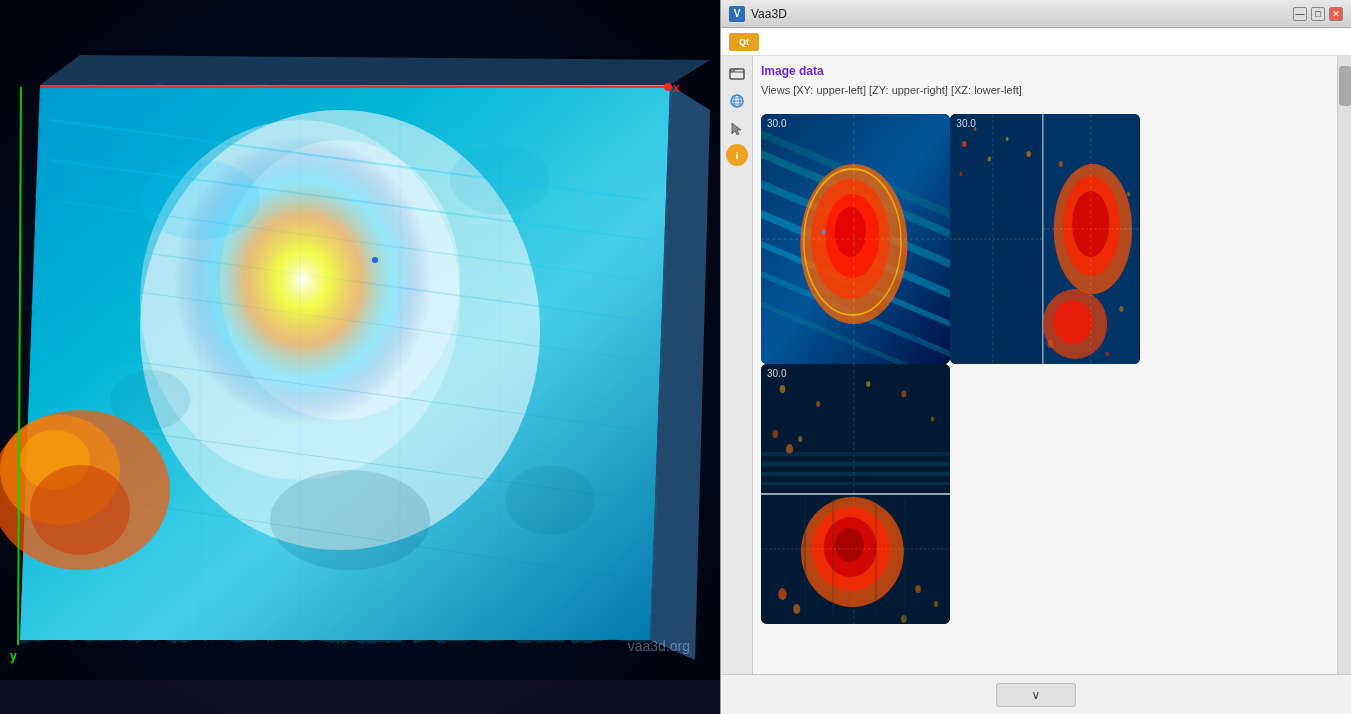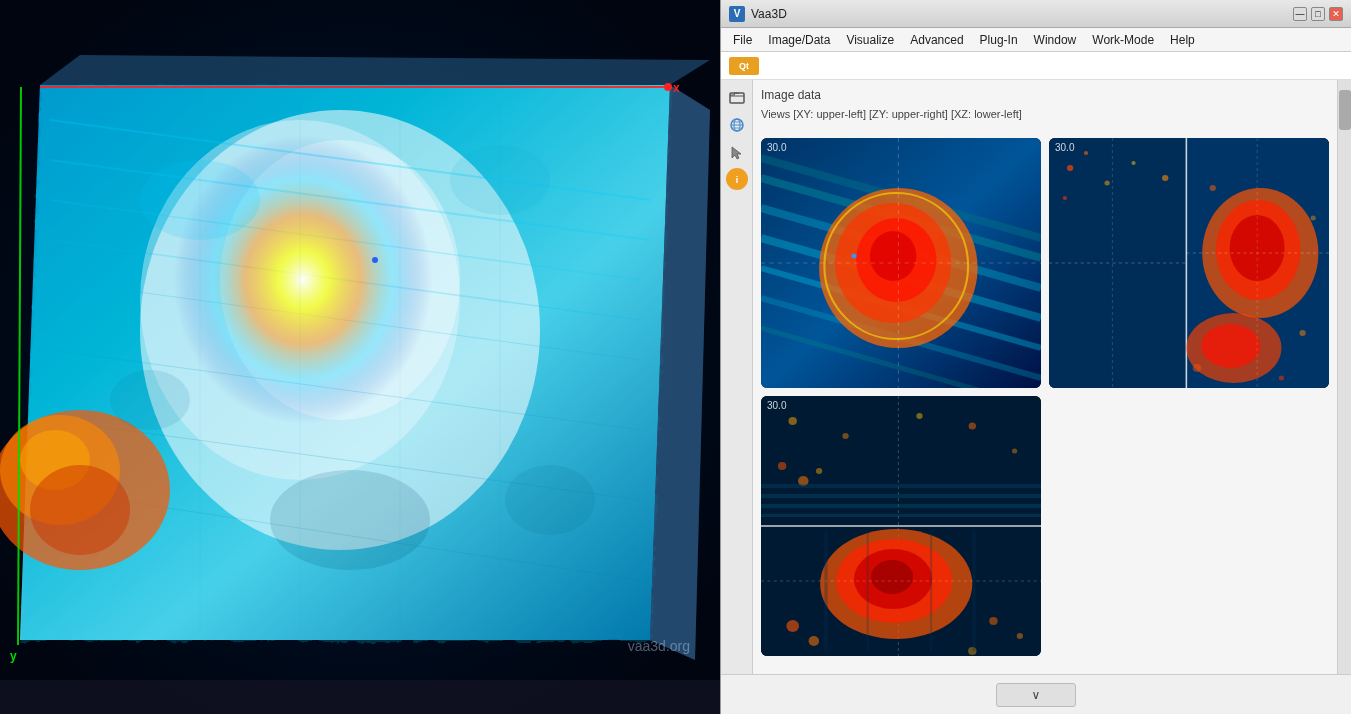--- a/index.html
+++ b/index.html
@@ -180,37 +180,37 @@
     
     .main-content {
       flex: 1;
       padding: 8px;
       overflow-y: auto;
       background: #f5f5f5;
     }
 
     .section-title {
       font-size: 12px;
-      font-weight: normal;
-      color: #404040;
+      font-weight: bold;
+      color: #6d28d9;
       margin-bottom: 6px;
     }
 
     .views-label {
       font-size: 11px;
       color: #444;
       margin-bottom: 18px;
     }
 
     
     .views-grid {
       display: grid;
-      grid-template-columns: 1fr 1fr;
+      grid-template-columns: 1fr 1fr 1fr;
       grid-template-rows: auto auto;
-      gap: 8px;
+      gap: 0;
       margin-bottom: 8px;
     }
 
     .view-panel {
       border-radius: 6px;
       overflow: hidden;
       position: relative;
       background: #000;
     }
 
@@ -385,30 +385,20 @@
       <span>V</span>
     </div>
     <span class="title-bar-text">Vaa3D</span>
     <div class="title-bar-controls">
       <div class="title-btn">—</div>
       <div class="title-btn">□</div>
       <div class="title-btn" style="background:#e86050; color:white;">✕</div>
     </div>
   </div>
 
-  <div class="menu-bar">
-    <div class="menu-item">File</div>
-    <div class="menu-item">Image/Data</div>
-    <div class="menu-item">Visualize</div>
-    <div class="menu-item">Advanced</div>
-    <div class="menu-item">Plug-In</div>
-    <div class="menu-item">Window</div>
-    <div class="menu-item">Work-Mode</div>
-    <div class="menu-item">Help</div>
-  </div>
 
   <div class="path-bar">
     <div class="path-icon">Qt</div>
   </div>
 
   <div class="content-area">
 
     <div class="side-toolbar">
       <div class="side-btn" title="Open">
 

